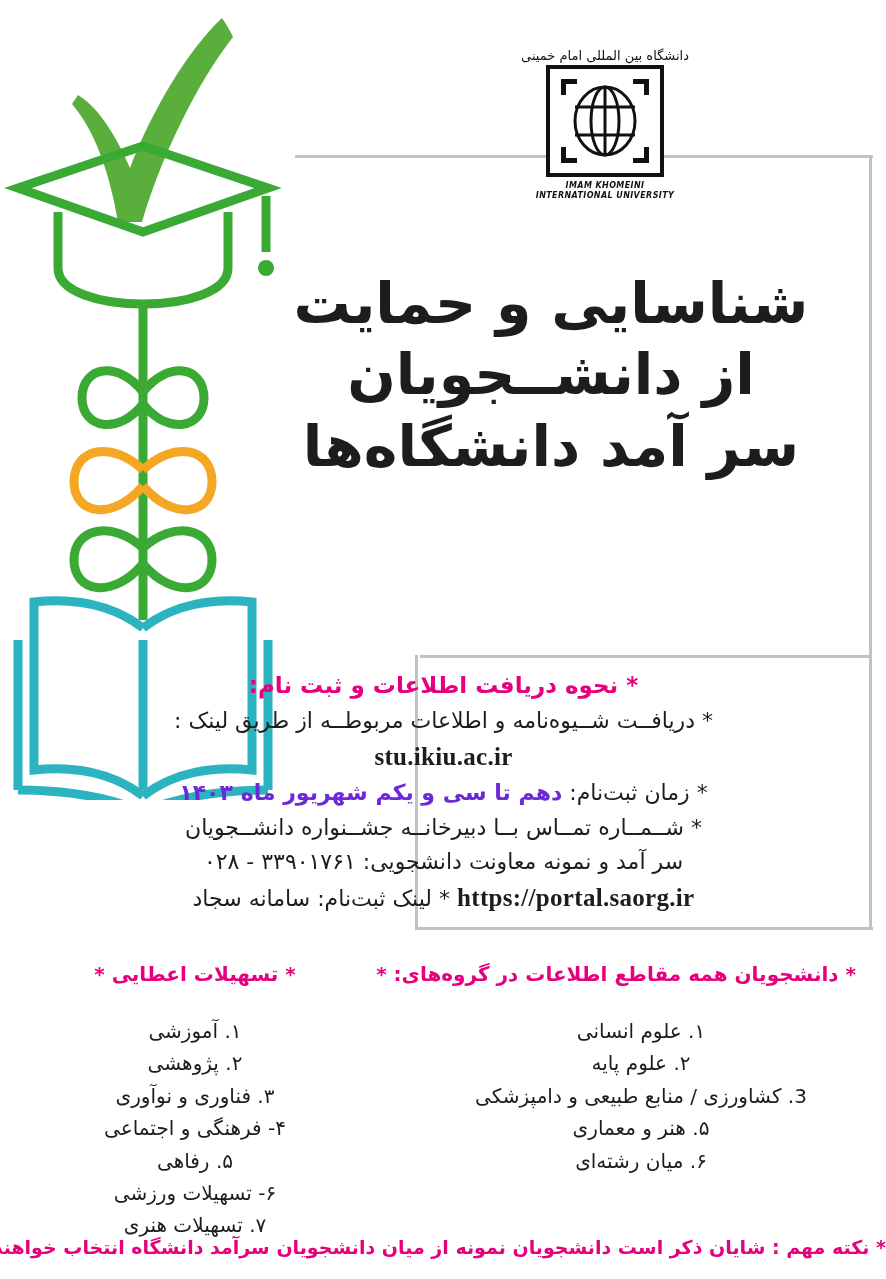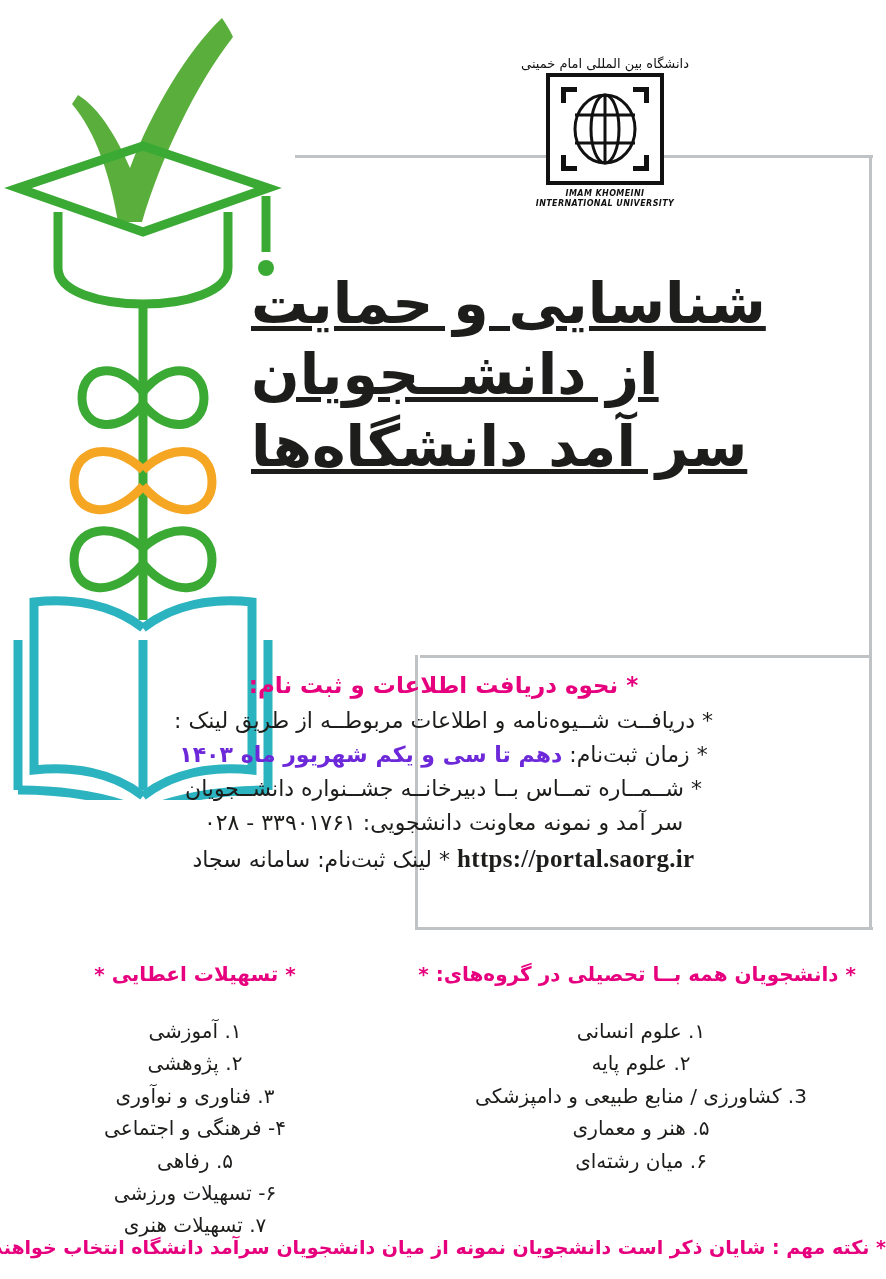--- a/index.html
+++ b/index.html
@@ -64,21 +64,21 @@
     top: 927px;
     width: 458px;
     height: 3px;
     background: #bfc3c6;
   }
 
   
   .logo-wrap {
     position: absolute;
     left: 520px;
-    top: 56px;
+    top: 48px;
     width: 170px;
     text-align: center;
   }
   .logo-arabic {
     font-size: 13px;
     color: #111;
     letter-spacing: -0.5px;
     margin-bottom: 2px;
     white-space: nowrap;
   }
@@ -106,28 +106,27 @@
     color: #111;
     font-style: italic;
   }
 
   
   .title {
     position: absolute;
     right: 35px;
     top: 268px;
     width: 600px;
-    text-align: left;
+    text-align: center;
     direction: rtl;
     color: #1d1d1b;
     font-weight: bold;
     font-size: 57px;
     line-height: 1.25;
     letter-spacing: -1px;
-    text-decoration: underline;
   }
   .title div { white-space: nowrap; }
 
   
   .info {
     position: absolute;
     right: 20px;
     top: 668px;
     width: 845px;
     direction: rtl;
@@ -279,35 +278,36 @@
 
 <div class="title">
   <div>شناسایی و حمایت</div>
   <div>از دانشــجویان</div>
   <div>سر آمد دانشگاه‌ها</div>
 </div>
 
 <div class="info">
   <div class="line heading-pink">* نحوه دریافت اطلاعات و ثبت نام:</div>
   <div class="line">* دریافــت شــیوه‌نامه و اطلاعات مربوطــه از طریق لینک :</div>
+  <div class="line mono-link">stu.ikiu.ac.ir</div>
   <div class="line">
     <span>* زمان ثبت‌نام:</span>
     <span class="green">دهم تا سی و یکم شهریور ماه ۱۴۰۳</span>
   </div>
   <div class="line">* شــمــاره تمــاس بــا دبیرخانــه جشــنواره دانشــجویان</div>
   <div class="line">سر آمد و نمونه معاونت دانشجویی: ۳۳۹۰۱۷۶۱ - ۰۲۸</div>
   <div class="line">
     <span class="mono-link">https://portal.saorg.ir</span>
     <span>* لینک ثبت‌نام: سامانه سجاد</span>
   </div>
 </div>
 
 <div class="cols">
   <div class="col col-right">
-    <div class="col-head">* دانشجویان همه بــا تحصیلی در گروه‌های: *</div>
+    <div class="col-head">* دانشجویان همه مقاطع اطلاعات در گروه‌های: *</div>
     <ul>
       <li>۱. علوم انسانی</li>
       <li>۲. علوم پایه</li>
       <li>3. کشاورزی / منابع طبیعی و دامپزشکی</li>
       <li>۵. هنر و معماری</li>
       <li>۶. میان رشته‌ای</li>
     </ul>
   </div>
   <div class="col col-left">
     <div class="col-head">* تسهیلات اعطایی *</div>

